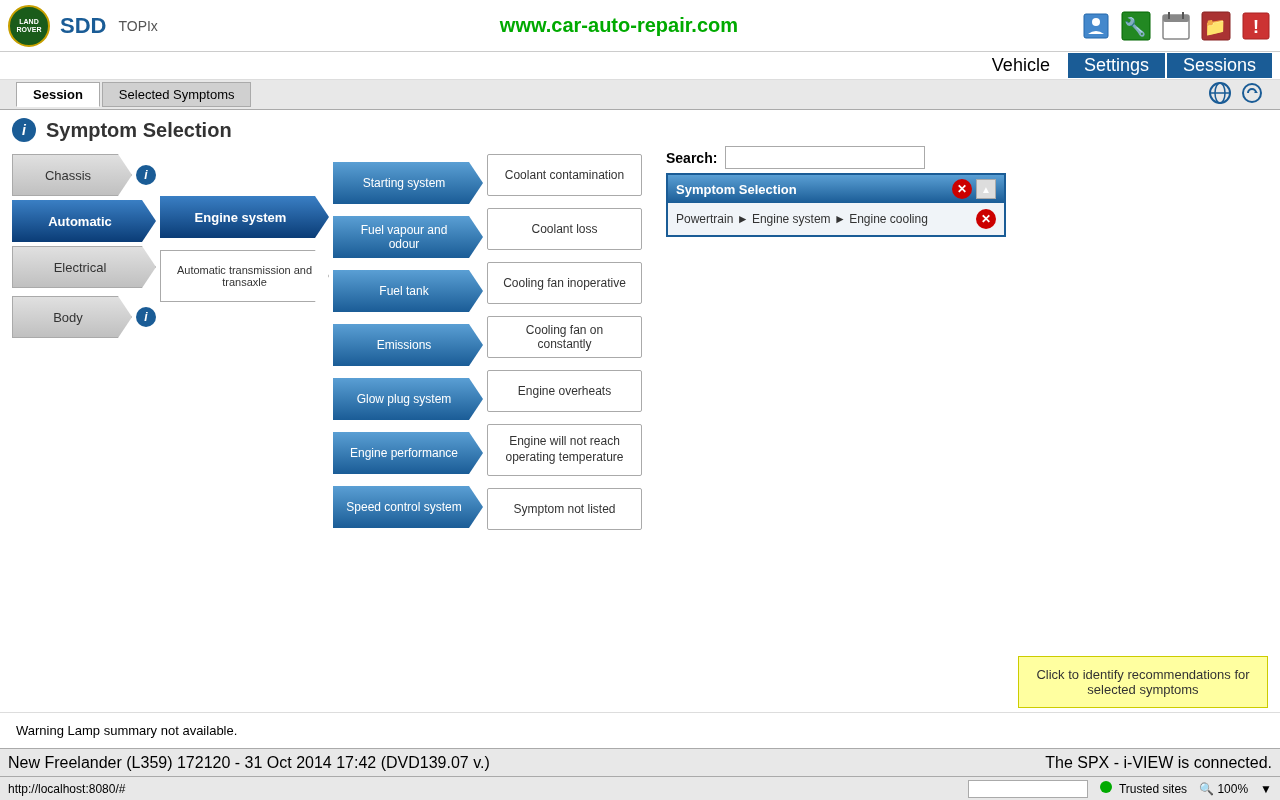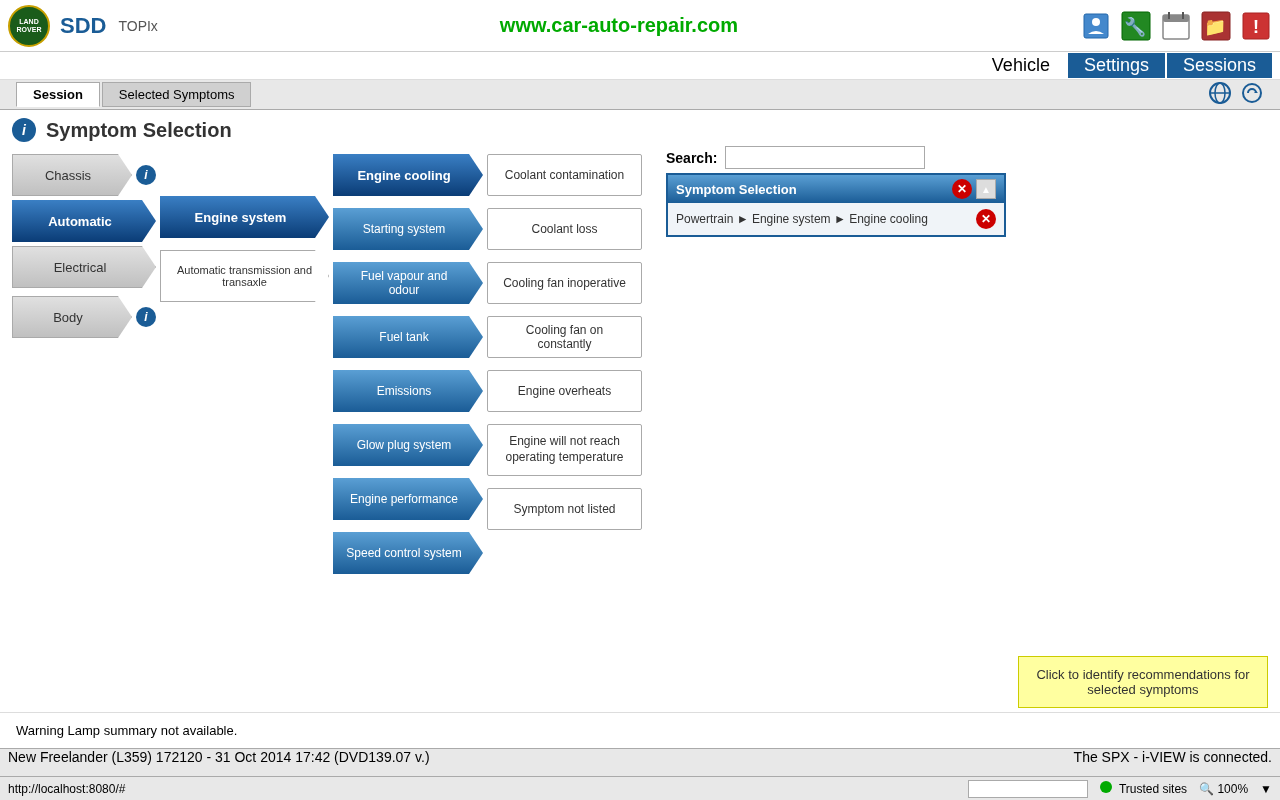--- a/index.html
+++ b/index.html
@@ -76,21 +76,21 @@
 
     
     .up-btn { width: 20px; height: 20px; background: #ddd; border: 1px solid #aaa; display: flex; align-items: center; justify-content: center; cursor: pointer; font-size: 10px; }
 
     
     #bottom-area { padding: 4px 12px; display: flex; align-items: center; justify-content: flex-end; gap: 12px; }
     .tooltip-box { background: #ffffa0; border: 1px solid #cccc00; padding: 10px 16px; font-size: 13px; color: #333; max-width: 250px; text-align: center; }
     .continue-btn { background: #fff; border: 2px solid #1a5c96; color: #1a5c96; font-size: 18px; font-weight: bold; padding: 8px 24px; cursor: pointer; }
 
     
-    #status-bar { background: #e8e8e8; border-top: 1px solid #aaa; display: flex; align-items: flex-start; padding: 0 8px; height: 28px; font-size: 14px; }
+    #status-bar { background: #e8e8e8; border-top: 1px solid #aaa; display: flex; align-items: center; padding: 0 8px; height: 28px; font-size: 16px; }
     #warning-bar { background: #fff; border-top: 1px solid #ddd; display: flex; align-items: center; justify-content: space-between; padding: 0 16px; height: 36px; font-size: 13px; }
     #bottom-bar { background: #e8e8e8; border-top: 1px solid #aaa; display: flex; align-items: center; justify-content: space-between; padding: 0 8px; height: 24px; font-size: 12px; }
 
     .green-dot { width: 12px; height: 12px; background: #00aa00; border-radius: 50%; display: inline-block; margin-right: 4px; }
 
     
     #app { display: flex; flex-direction: column; height: 800px; }
   </style>
 </head>
 <body>
@@ -193,21 +193,20 @@
           </div>
         </div>
 
         <div class="tree-column" style="margin-top:42px;">
           <div class="cat-btn selected" style="min-width:160px;">Engine system</div>
           <div style="height:4px;"></div>
           <div class="special-box" style="min-width:160px;font-size:11px;">Automatic transmission and transaxle</div>
         </div>
 
         <div class="tree-column" style="margin-top: 0px;">
-          <div class="cat-btn selected" style="min-width:150px;">Engine cooling</div>
           <div style="height:4px;"></div>
           <div class="sub-btn" style="min-width:150px;">Starting system</div>
           <div style="height:4px;"></div>
           <div class="sub-btn" style="min-width:150px;">Fuel vapour and odour</div>
           <div style="height:4px;"></div>
           <div class="sub-btn" style="min-width:150px;">Fuel tank</div>
           <div style="height:4px;"></div>
           <div class="sub-btn" style="min-width:150px;">Emissions</div>
           <div style="height:4px;"></div>
           <div class="sub-btn" style="min-width:150px;">Glow plug system</div>

